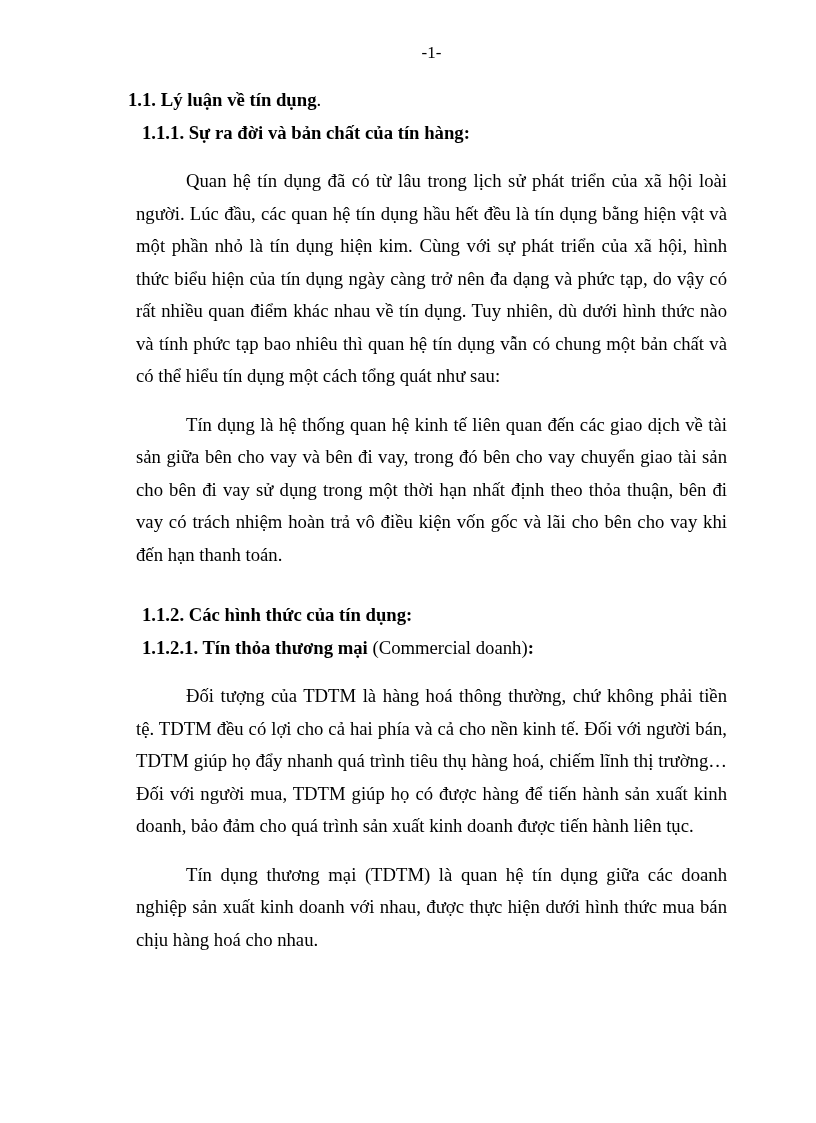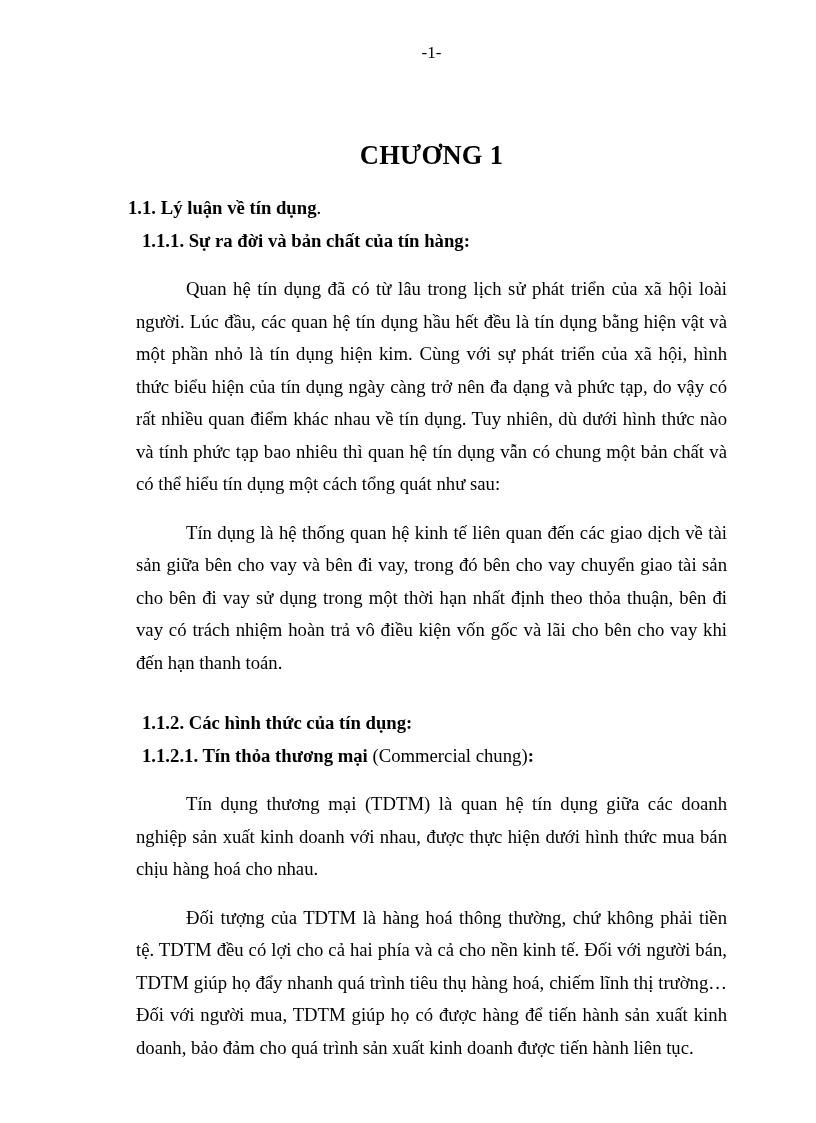--- a/index.html
+++ b/index.html
@@ -56,32 +56,31 @@
   .bold   { font-weight: 700; }
   .regular{ font-weight: 400; }
 </style>
 </head>
 <body>
 
 <div class="page">
 
   <div class="page-number">-1-</div>
 
-  <div class="chapter-title">CHƯƠNG 1</div>
 
   <div class="heading h-main"><span class="bold">1.1. Lý luận về tín dụng</span><span class="regular">.</span></div>
 
   <div class="heading h-sub">1.1.1. Sự ra đời và bản chất của tín hàng:</div>
 
   <p class="body-para">Quan hệ tín dụng đã có từ lâu trong lịch sử phát triển của xã hội loài người. Lúc đầu, các quan hệ tín dụng hầu hết đều là tín dụng bằng hiện vật và một phần nhỏ là tín dụng hiện kim. Cùng với sự phát triển của xã hội, hình thức biểu hiện của tín dụng ngày càng trở nên đa dạng và phức tạp, do vậy có rất nhiều quan điểm khác nhau về tín dụng. Tuy nhiên, dù dưới hình thức nào và tính phức tạp bao nhiêu thì quan hệ tín dụng vẫn có chung một bản chất và có thể hiểu tín dụng một cách tổng quát như sau:</p>
 
   <p class="body-para">Tín dụng là hệ thống quan hệ kinh tế liên quan đến các giao dịch về tài sản giữa bên cho vay và bên đi vay, trong đó bên cho vay chuyển giao tài sản cho bên đi vay sử dụng trong một thời hạn nhất định theo thỏa thuận, bên đi vay có trách nhiệm hoàn trả vô điều kiện vốn gốc và lãi cho bên cho vay khi đến hạn thanh toán.</p>
 
   <div class="heading h-sub h-spaced">1.1.2. Các hình thức của tín dụng:</div>
 
 
-  <div class="heading h-sub"><span class="bold">1.1.2.1. Tín thỏa thương mại </span><span class="regular">(Commercial chung)</span><span class="bold">:</span></div>
+  <div class="heading h-sub"><span class="bold">1.1.2.1. Tín thỏa thương mại </span><span class="regular">(Commercial doanh)</span><span class="bold">:</span></div>
+
+  <p class="body-para">Đối tượng của TDTM là hàng hoá thông thường, chứ không phải tiền tệ. TDTM đều có lợi cho cả hai phía và cả cho nền kinh tế. Đối với người bán, TDTM giúp họ đẩy nhanh quá trình tiêu thụ hàng hoá, chiếm lĩnh thị trường… Đối với người mua, TDTM giúp họ có được hàng để tiến hành sản xuất kinh doanh, bảo đảm cho quá trình sản xuất kinh doanh được tiến hành liên tục.</p>
 
   <p class="body-para">Tín dụng thương mại (TDTM) là quan hệ tín dụng giữa các doanh nghiệp sản xuất kinh doanh với nhau, được thực hiện dưới hình thức mua bán chịu hàng hoá cho nhau.</p>
-
-  <p class="body-para">Đối tượng của TDTM là hàng hoá thông thường, chứ không phải tiền tệ. TDTM đều có lợi cho cả hai phía và cả cho nền kinh tế. Đối với người bán, TDTM giúp họ đẩy nhanh quá trình tiêu thụ hàng hoá, chiếm lĩnh thị trường… Đối với người mua, TDTM giúp họ có được hàng để tiến hành sản xuất kinh doanh, bảo đảm cho quá trình sản xuất kinh doanh được tiến hành liên tục.</p>
 
 </div>
 
 </body></html>

